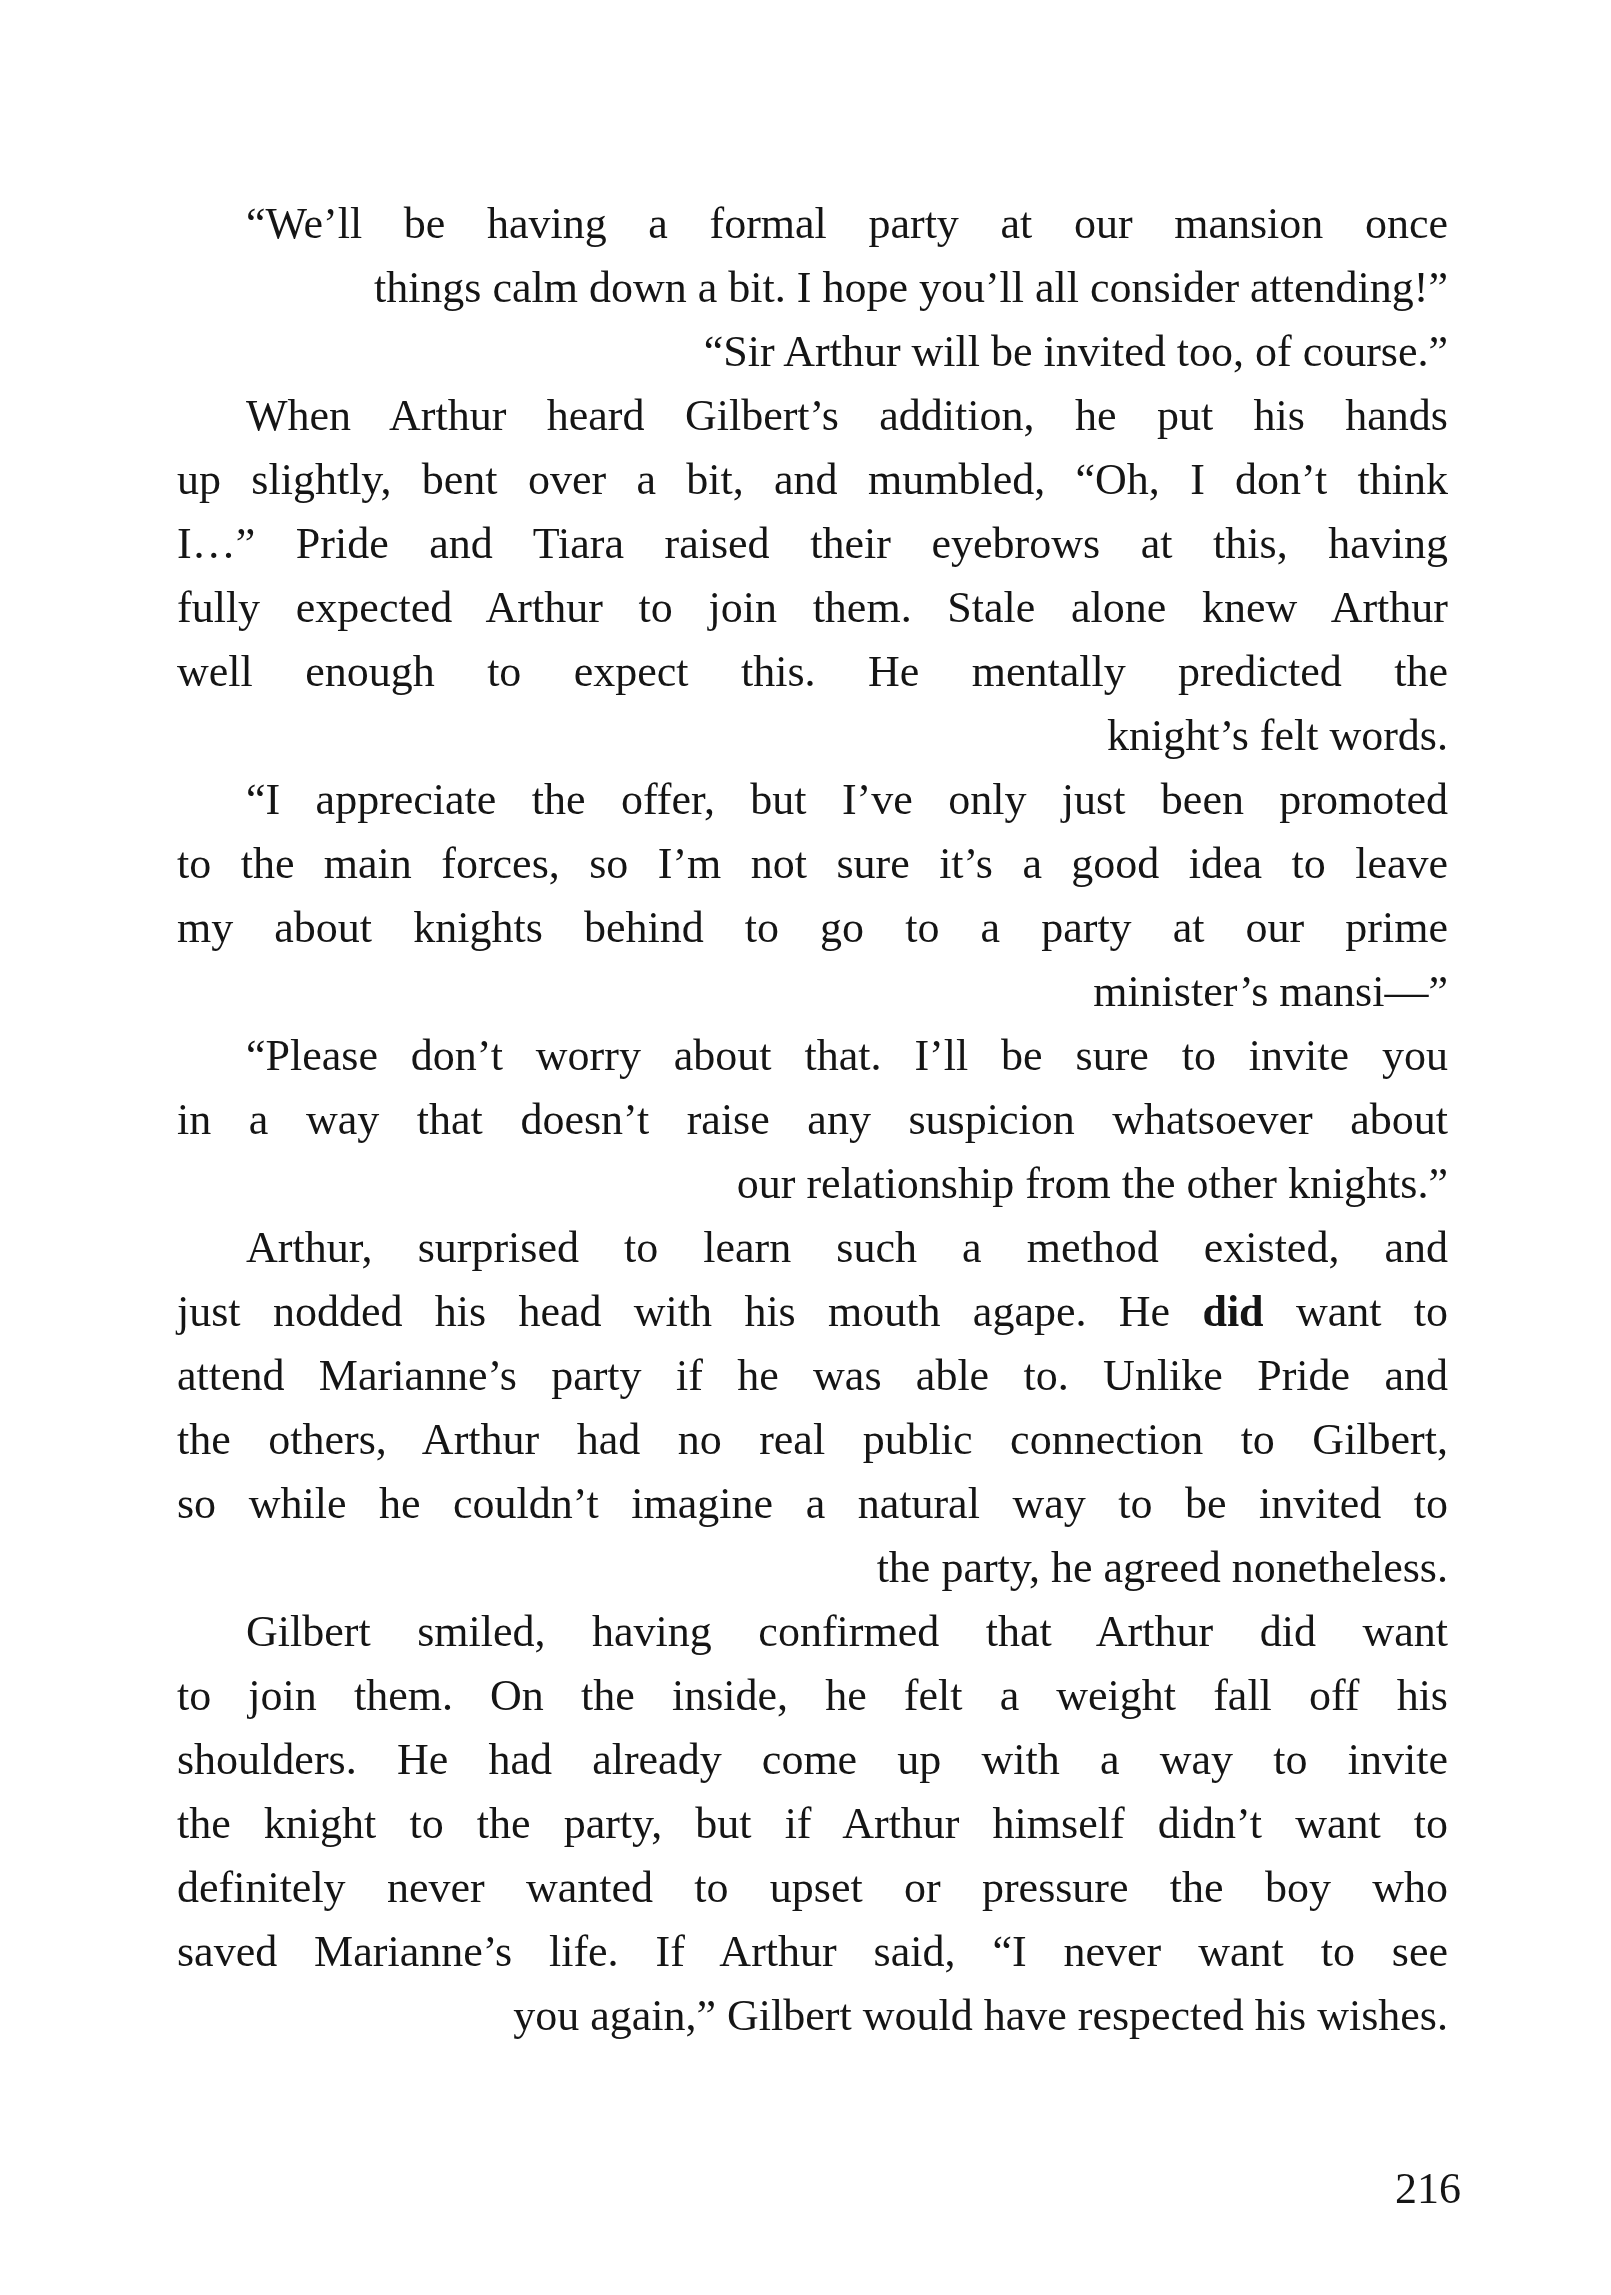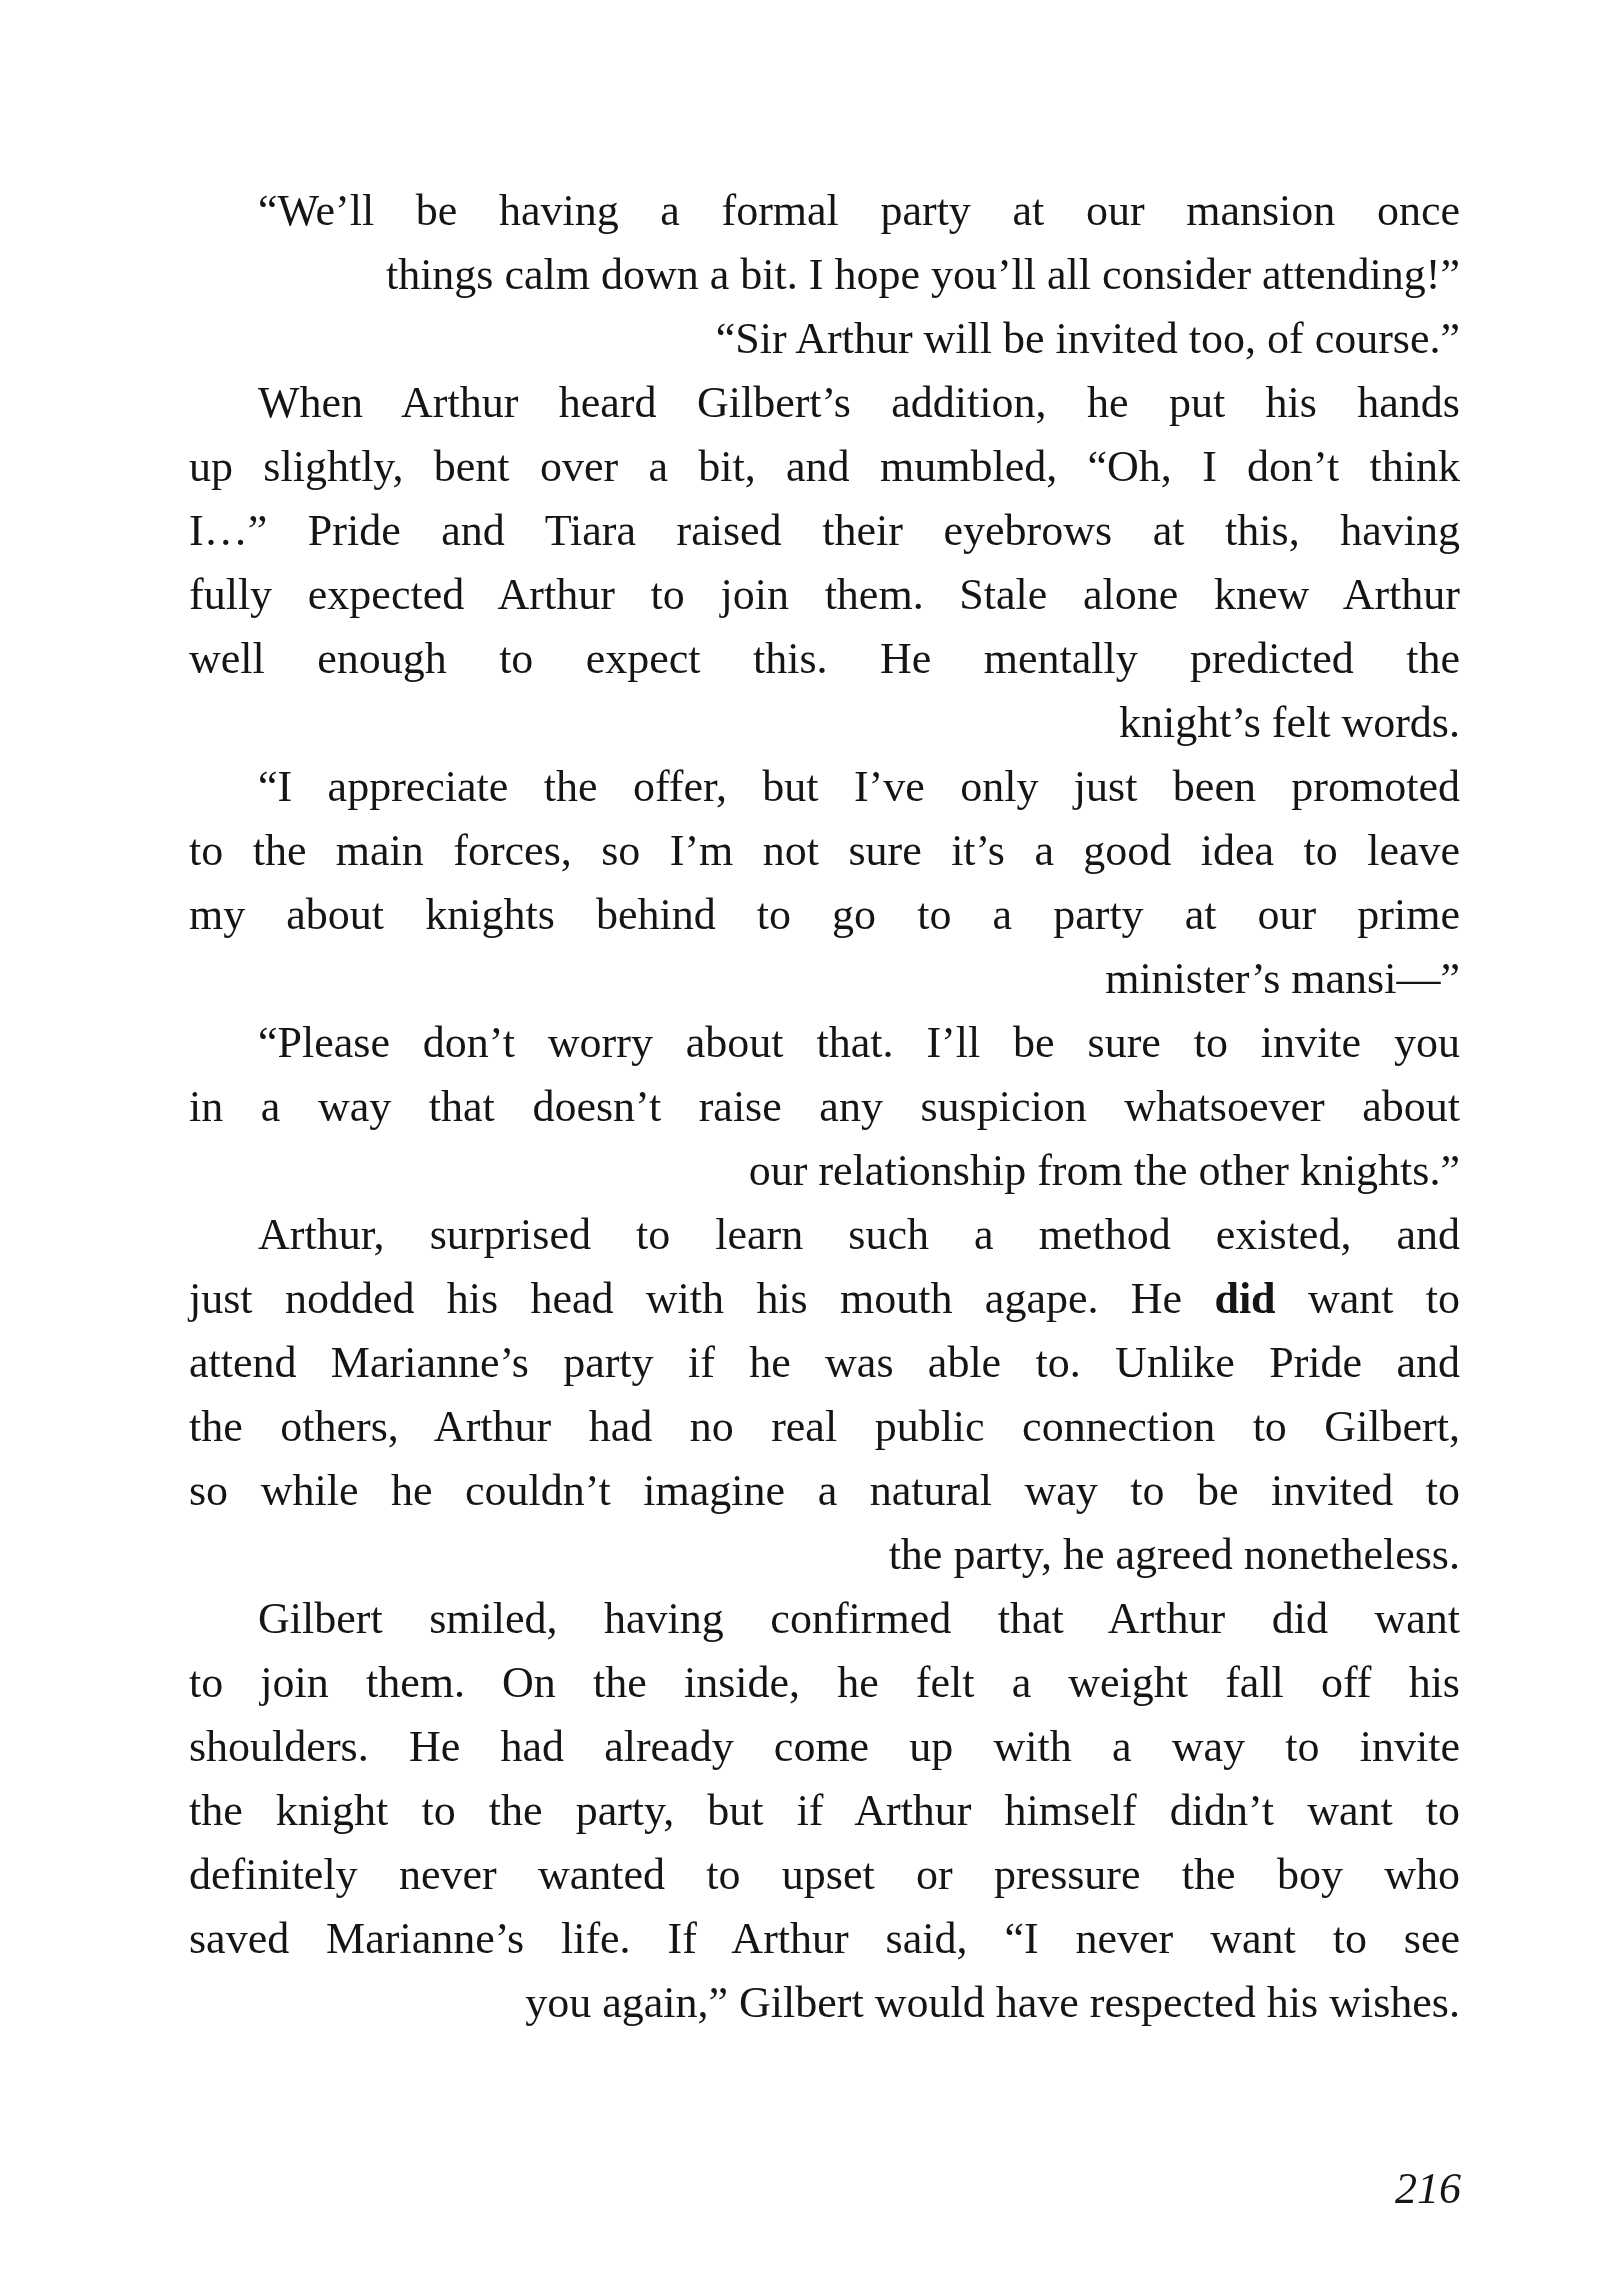--- a/index.html
+++ b/index.html
@@ -15,23 +15,22 @@
     color: #151515;
   }
   .page {
     position: absolute;
     inset: 0;
     background: #ffffff;
   }
   .text-block {
     position: absolute;
     left: 177px;
-    top: 179px;
+    top: 192px;
     width: 1271px;
-    margin-left: 12px;
   }
   .paragraph {
     margin: 0;
     padding: 0;
   }
   .line {
     font-size: 44px;
     line-height: 64px;
     white-space: normal;
     text-align: right;
@@ -47,21 +46,20 @@
   .line b {
     font-weight: bold;
   }
   .page-number {
     position: absolute;
     top: 2157px;
     right: 150px;
     font-size: 44px;
     line-height: 64px;
     text-align: left;
-    font-style: italic;
   }
 </style>
 </head>
 <body>
 
 <div class="page">
   <div class="text-block" id="paragraphs">
       <div class="paragraph">
         <div class="line justify indent"><span>“We’ll be having a formal party at our mansion once</span></div>
         <div class="line"><span>things calm down a bit. I hope you’ll all consider attending!”</span></div>

